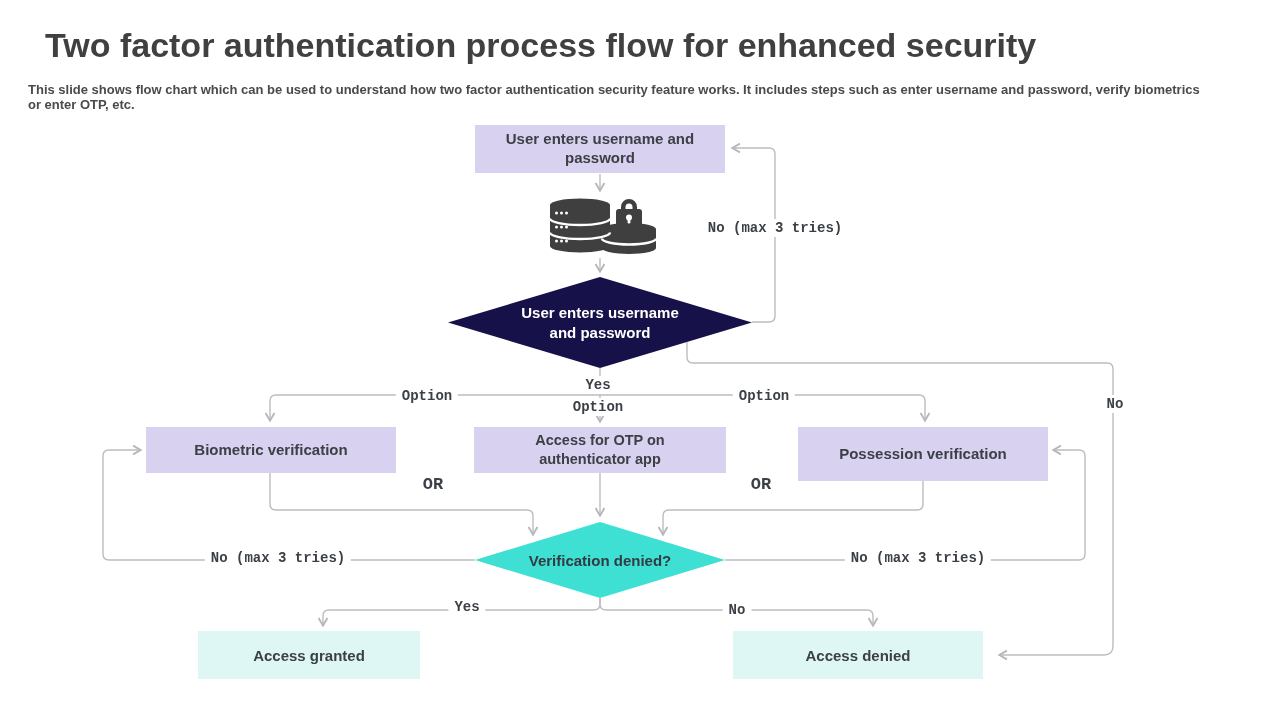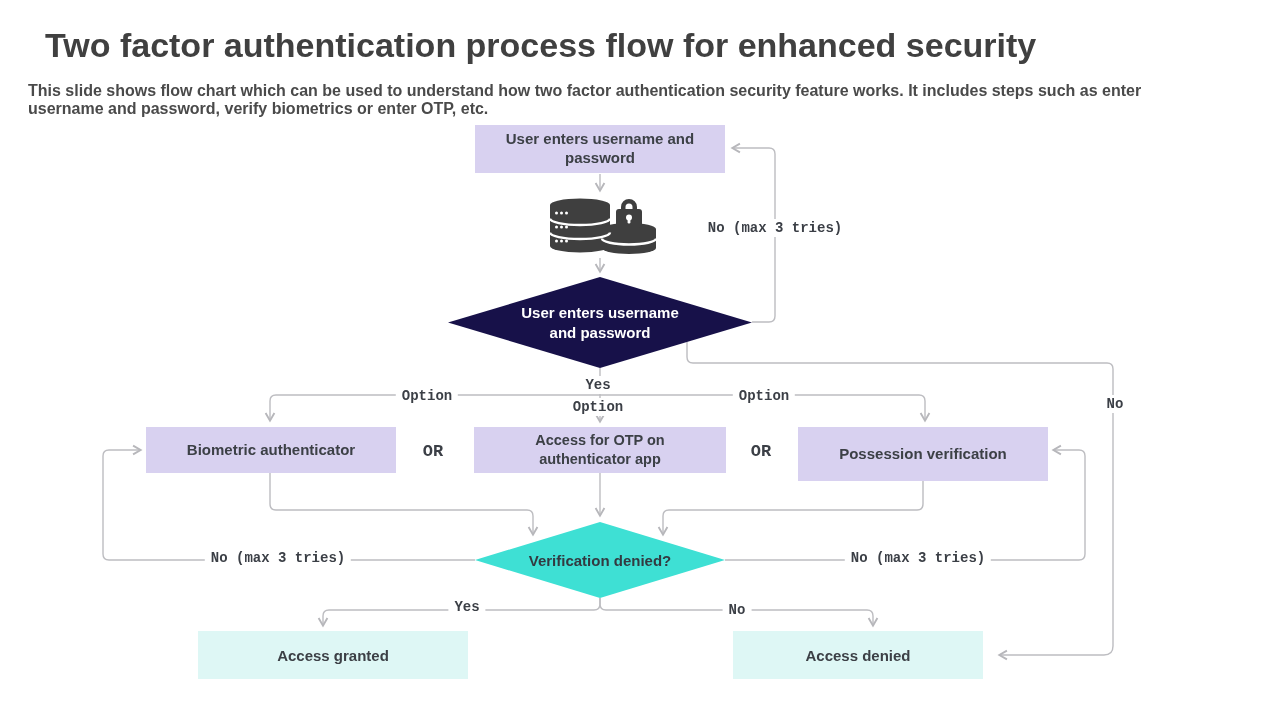--- a/index.html
+++ b/index.html
@@ -7,41 +7,41 @@
     --line:#bdbdc1; --ink:#3c4046; --title:#404040;
   }
   *{margin:0;padding:0;box-sizing:border-box;}
   html,body{width:1280px;height:720px;}
   body{font-family:"Liberation Sans",sans-serif;background:#ffffff;overflow:hidden;}
   .slide{position:relative;width:1280px;height:720px;background:#fff;}
 
   .title{position:absolute;left:28px;top:26px;width:1180px;
     font-size:34px;font-weight:bold;color:var(--title);letter-spacing:0px;margin-left:17px;}
   .subtitle{position:absolute;left:28px;top:82px;width:1180px;
-    font-size:16px;font-weight:600;color:#4a4a4a;}
+    font-size:13px;font-weight:600;color:#4a4a4a;}
   .footer{position:absolute;left:0;top:700px;width:1280px;text-align:center;
     font-size:12px;color:#4f4f4f;}
 
   svg.wires{position:absolute;left:0;top:0;z-index:1;}
 
   .node{position:absolute;z-index:2;display:flex;align-items:center;justify-content:center;
     text-align:center;font-weight:bold;color:var(--ink);}
   .rect{background:var(--lavender);font-size:15px;}
   .rect .inner{max-width:190px;line-height:1.25;}
   .rect-sm .inner{max-width:165px;font-size:14.5px;line-height:1.3;}
   .cyanbox{background:var(--palecyan);font-size:15px;}
   .diamond{clip-path:polygon(50% 0,100% 50%,50% 100%,0 50%);}
   .diamond1{background:var(--navy);color:#ffffff;font-size:15px;}
   .diamond1 .inner{max-width:180px;line-height:1.3;}
   .diamond2{background:var(--teal);color:#333a41;font-size:15px;}
 
   .lbl{position:absolute;z-index:3;transform:translate(-50%,-50%);
     background:#ffffff;padding:1px 6px;font-size:14px;font-weight:bold;
     color:#3b3f46;white-space:nowrap;font-family:Liberation Mono, monospace;}
-  .lbl-or{font-size:17px;padding:1px 4px;}
+  .lbl-or{font-size:17px;padding:1px 4px;margin-top:33px;}
 
   .iconwrap{position:absolute;z-index:2;}
 </style>
 </head>
 <body>
 
 <div class="slide">
 
   <div class="title">Two factor authentication process flow for enhanced security</div>
   <div class="subtitle">This slide shows flow chart which can be used to understand how two factor authentication security feature works. It includes steps such as enter username and password, verify biometrics or enter OTP,  etc.</div>
@@ -103,36 +103,36 @@
           <rect x="83.6" y="22.5" width="2.8" height="5" rx="1.2"></rect>
       </g>
     </svg>
   </div>
 
   <div class="node diamond diamond1" style="left:448px;top:277px;width:304px;height:91px;">
     <div class="inner">User enters username and password</div>
   </div>
 
   <div class="node rect" style="left:146px;top:427px;width:250px;height:46px;">
-    <div class="inner">Biometric authenticator</div>
+    <div class="inner">Biometric verification</div>
   </div>
 
   <div class="node rect rect-sm" style="left:474px;top:427px;width:252px;height:46px;">
     <div class="inner">Access for OTP on authenticator app</div>
   </div>
 
   <div class="node rect" style="left:798px;top:427px;width:250px;height:54px;">
     <div class="inner">Possession verification</div>
   </div>
 
   <div class="node diamond diamond2" style="left:475px;top:522px;width:250px;height:76px;">
     <div class="inner">Verification denied?</div>
   </div>
 
-  <div class="node cyanbox" style="left:198px;top:631px;width:270px;height:48px;">
+  <div class="node cyanbox" style="left:198px;top:631px;width:222px;height:48px;">
     <div class="inner">Access granted</div>
   </div>
 
   <div class="node cyanbox" style="left:733px;top:631px;width:250px;height:48px;">
     <div class="inner">Access denied</div>
   </div>
 
   <div class="lbl" style="left:775px;top:228px;">No (max 3 tries)</div>
   <div class="lbl" style="left:598px;top:385px;">Yes</div>
   <div class="lbl" style="left:598px;top:407px;">Option</div>

